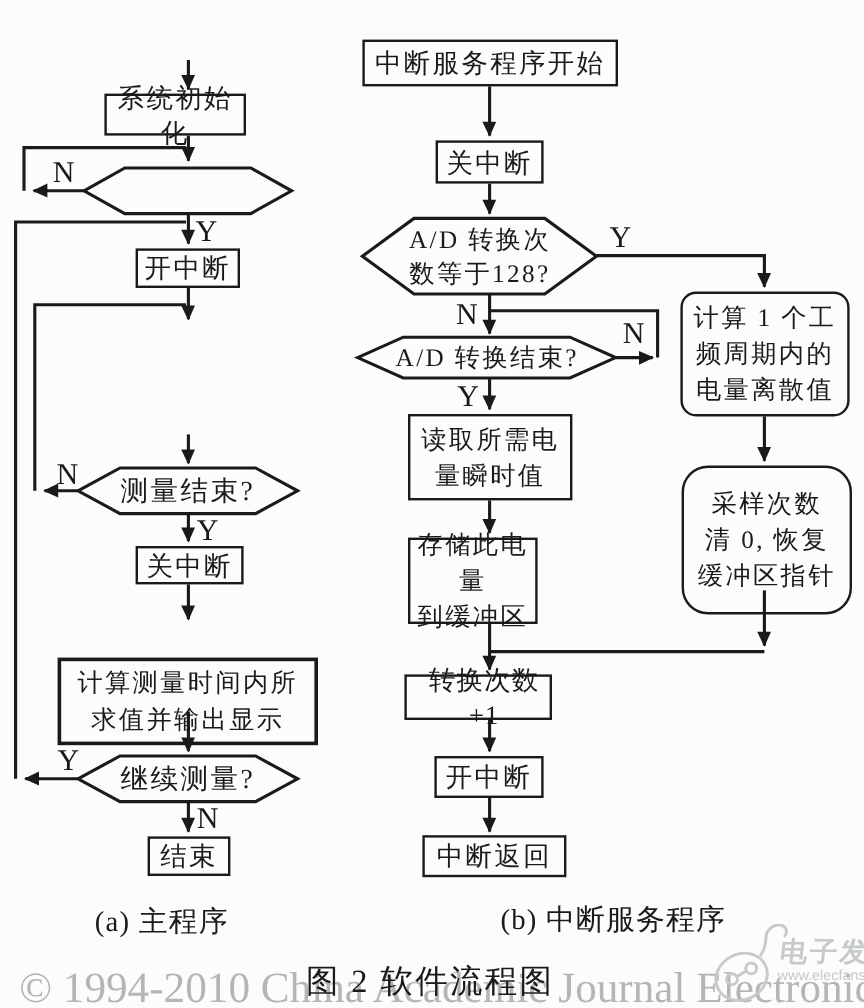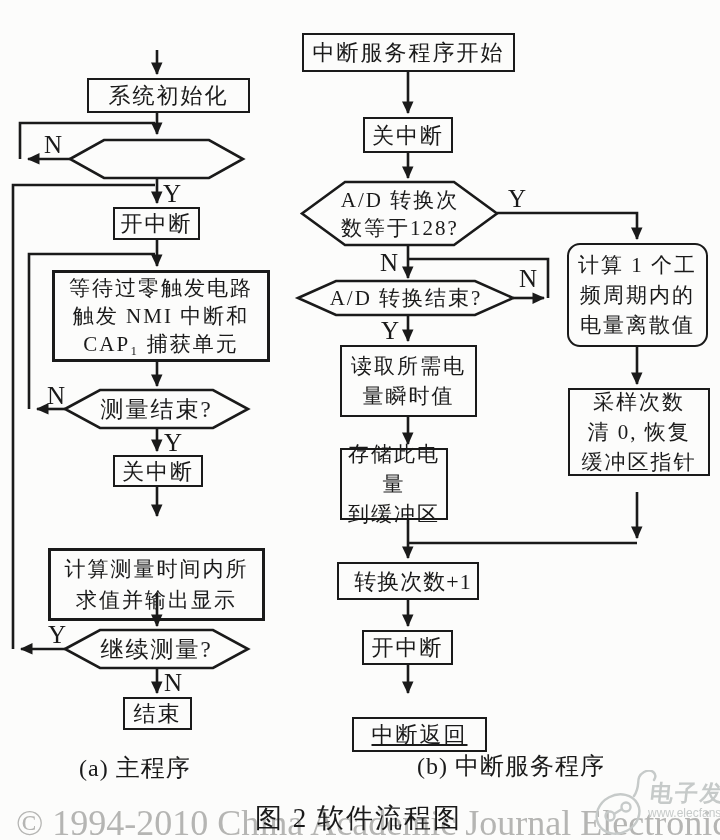--- a/index.html
+++ b/index.html
@@ -93,28 +93,25 @@
     <g stroke="#1a1a1a" stroke-width="2.6" fill="#fcfcfb">
       <polygon points="70,159 104,140 209,140 243,159 209,178 104,178"></polygon>
       <polygon points="65,409 100,390 213,390 248,409 213,428 100,428"></polygon>
       <polygon points="65,649 100,630 213,630 248,649 213,668 100,668"></polygon>
       <polygon points="302,213.5 345,182 454,182 497,213.5 454,245 345,245"></polygon>
       <polygon points="298,298 336,281 475,281 513,298 475,315 336,315"></polygon>
     </g>
   </svg>
 
 
-  <div class="box" style="left:87px;top:78px;width:163px;height:35px;">系统初始化</div>
+  <div class="box" style="left:87px;top:78px;width:118px;height:35px;">系统初始化</div>
 
 
   <div class="box" style="left:113px;top:207px;width:87px;height:33px;">开中断</div>
 
-  <div class="box thick" style="left:52px;top:270px;width:218px;height:92px;line-height:28px;font-size:21px;">等待过零触发电路
-触发 NMI 中断和
-CAP₁ 捕获单元</div>
 
   <div class="lbl" style="left:70px;top:390px;width:173px;height:38px;font-size:23px;">测量结束?</div>
 
   <div class="box" style="left:113px;top:455px;width:90px;height:32px;">关中断</div>
 
   <div class="box thick" style="left:48px;top:548px;width:217px;height:73px;line-height:31px;font-size:21px;">计算测量时间内所
 求值并输出显示</div>
 
   <div class="lbl" style="left:70px;top:630px;width:173px;height:38px;font-size:23px;">继续测量?</div>
 
@@ -139,29 +136,29 @@
   <div class="box" style="left:340px;top:345px;width:137px;height:72px;font-size:21px;line-height:30px;">读取所需电
 量瞬时值</div>
 
   <div class="box" style="left:340px;top:448px;width:108px;height:72px;font-size:21px;line-height:30px;">存储此电量
 到缓冲区</div>
 
   <div class="box" style="left:567px;top:243px;width:141px;height:104px;font-size:21px;line-height:30px;border-radius:13px;">计算 1 个工
 频周期内的
 电量离散值</div>
 
-  <div class="box" style="left:568px;top:388px;width:142px;height:88px;font-size:21px;line-height:30px;">采样次数
+  <div class="box" style="left:568px;top:388px;width:142px;height:124px;font-size:21px;line-height:30px;border-radius:22px;">采样次数
 清 0, 恢复
 缓冲区指针</div>
 
-  <div class="box" style="left:337px;top:562px;width:142px;height:38px;letter-spacing:1px;padding-left:10px;">转换次数+1</div>
+  <div class="box" style="left:337px;top:562px;width:123px;height:38px;letter-spacing:1px;padding-left:10px;">转换次数+1</div>
 
   <div class="box" style="left:362px;top:630px;width:91px;height:35px;">开中断</div>
 
-  <div class="box" style="left:352px;top:717px;width:135px;height:35px;text-decoration:underline;">中断返回</div>
+  <div class="box" style="left:352px;top:696px;width:120px;height:35px;">中断返回</div>
 
   <div class="yn" style="left:508px;top:186px;">Y</div>
   <div class="yn" style="left:380px;top:250px;">N</div>
   <div class="yn" style="left:519px;top:266px;">N</div>
   <div class="yn" style="left:381px;top:318px;">Y</div>
 
   <div class="caption" style="left:63px;top:752px;margin-left:16px;">(a) 主程序</div>
 
   <div class="caption" style="left:417px;top:750px;">(b) 中断服务程序</div>
 

